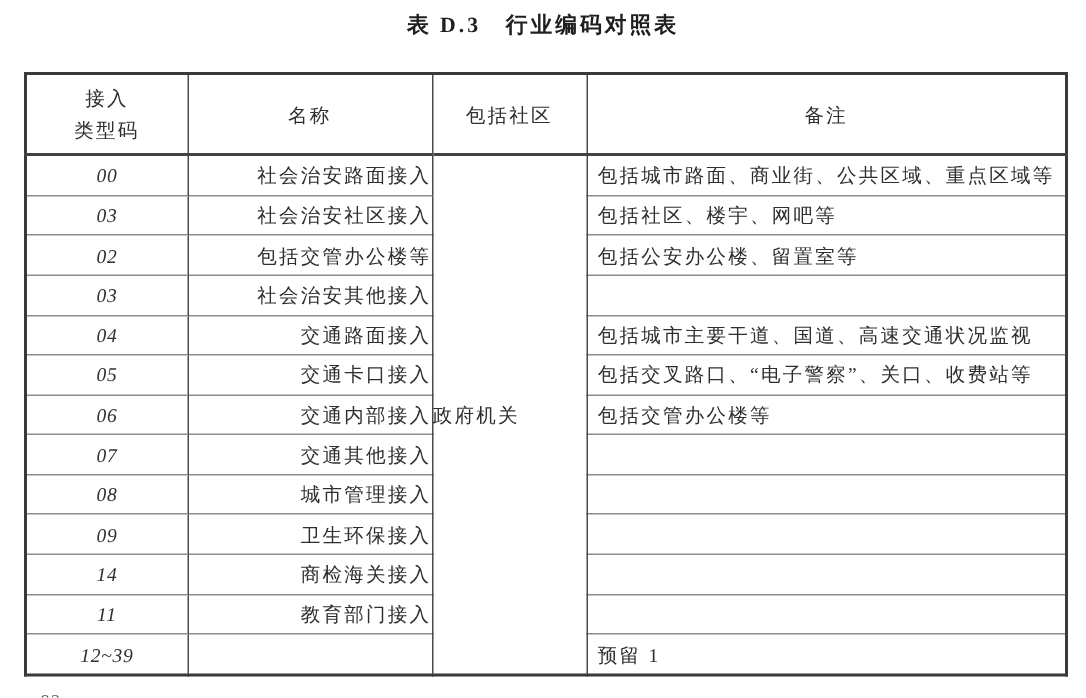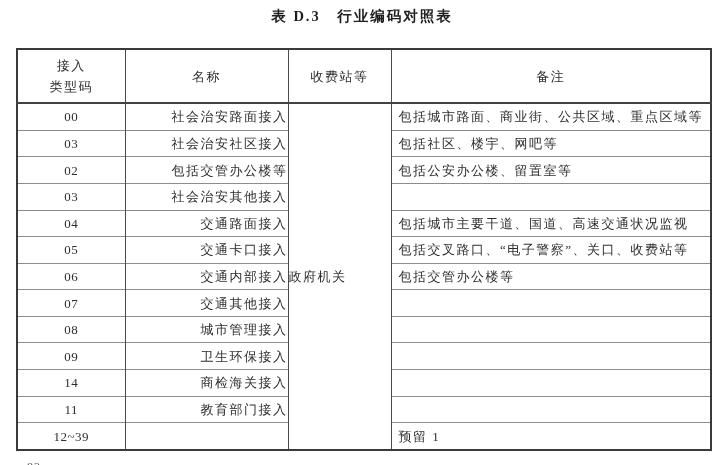--- a/index.html
+++ b/index.html
@@ -52,21 +52,21 @@
   }
   td {
     border-left: 1px solid #4a4a4a;
     border-right: 1px solid #4a4a4a;
     border-top: 1px solid #8d8d8d;
     vertical-align: middle;
     padding: 0;
     letter-spacing: 1.5px;
     line-height: 15px;
   }
-  td.cell-code   { text-align: center; letter-spacing: 0.5px; }
+  td.cell-code   { text-align: center; letter-spacing: 0.5px; font-style: italic; }
   td.cell-name   { text-align: right; padding-left: 10px; }
   td.cell-entity { text-align: left; }
   td.cell-remark { text-align: left; padding-left: 7px; margin-left: 40px; }
   .page-num {
     position: absolute;
     left: 27px; top: 460px;
     font-size: 12px;
     color: #5a5a5a;
     letter-spacing: 1px;
   }
@@ -83,21 +83,21 @@
       <col class="c-code">
         <col class="c-name">
         <col class="c-entity">
         <col class="c-remark">
     </colgroup>
     <thead>
       <tr>
         <th>接入
 类型码</th>
         <th>名称</th>
-        <th>收费站等</th>
+        <th>包括社区</th>
         <th>备注</th>
       </tr>
     </thead>
     <tbody>
       <tr>
         <td class="cell-code">00</td>
         <td class="cell-name">社会治安路面接入</td>
         <td class="cell-entity" rowspan="13">政府机关</td>
         <td class="cell-remark">包括城市路面、商业街、公共区域、重点区域等</td>
       </tr>

